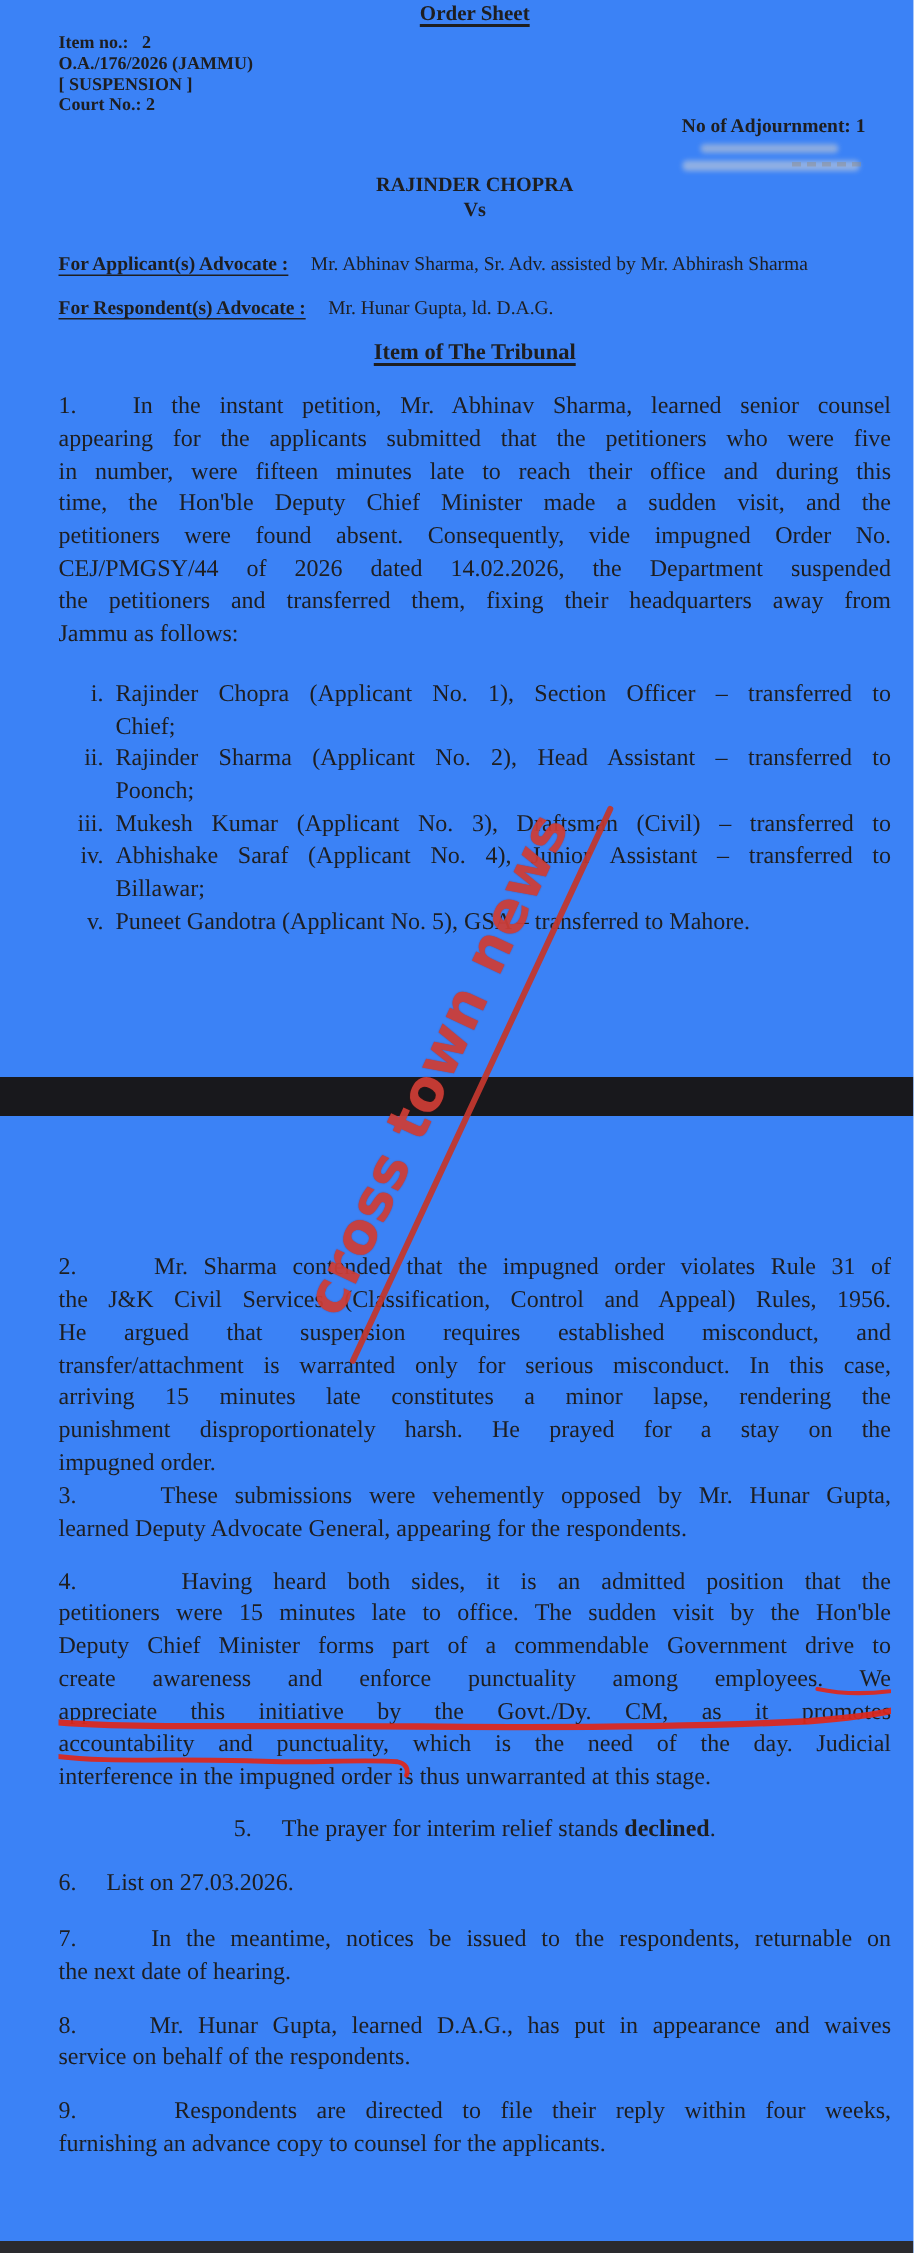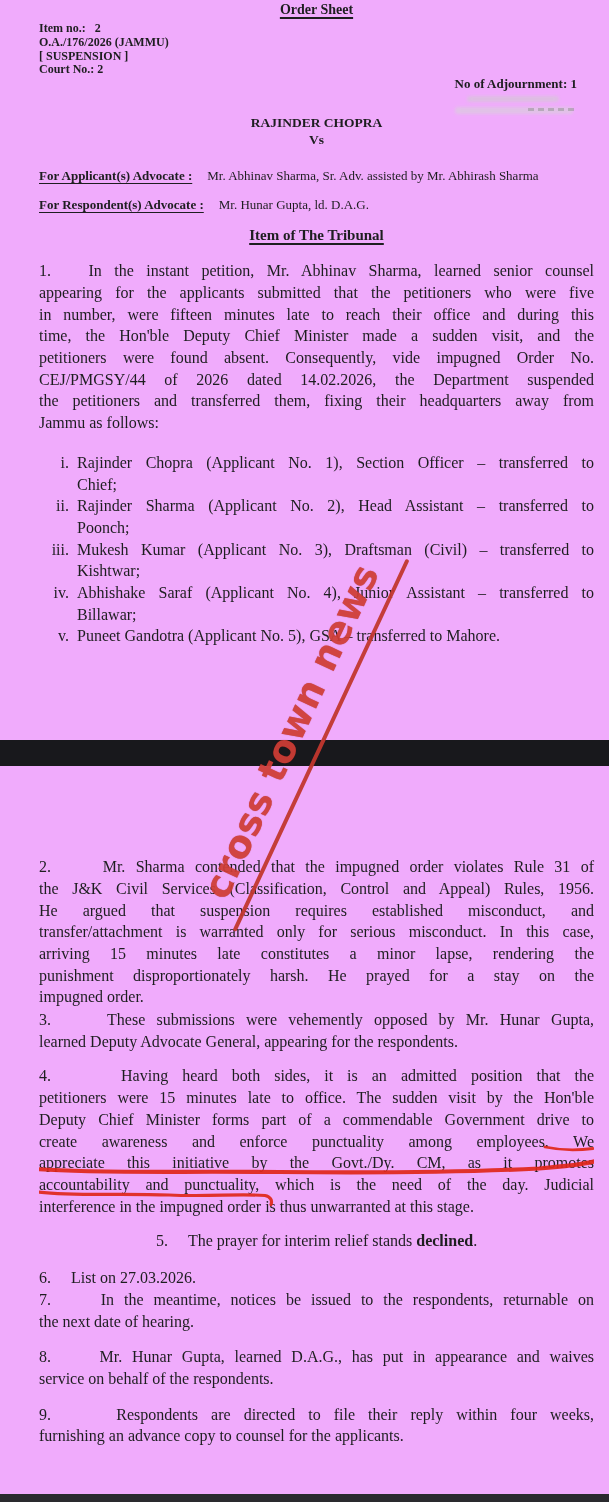--- a/index.html
+++ b/index.html
@@ -1,19 +1,19 @@
 <!DOCTYPE html>
 <html><head>
 <meta charset="utf-8">
 <style>
   * { margin:0; padding:0; box-sizing:border-box; }
   html,body { background:#ffffff; }
   .page {
     position:relative; width:609px; height:1502px; margin:0 auto;
-    background:#f0abfc; overflow:hidden;
+    background:#3b82f6; overflow:hidden;
     font-family:"Liberation Serif","DejaVu Serif",serif;
     color:#1e1e20;
     -webkit-font-smoothing:antialiased;
   }
   .content { margin-left:39px; width:555px; }
 
   .doc-title { margin-top:2px; text-align:center; font-weight:bold; font-size:14px; line-height:16px; }
   .u { text-decoration:underline; text-decoration-thickness:1.5px; text-underline-offset:3px; }
 
   .meta { margin-top:4px; font-weight:bold; font-size:12px; line-height:13.8px; }
@@ -35,21 +35,21 @@
   .p1 { margin-top:15px; }
   .list { margin-top:18px; font-size:16px; line-height:21.7px; }
   .li-row { display:flex; }
   .li-num { flex:0 0 30px; text-align:right; }
   .li-body { flex:1 1 auto; margin-left:8px; }
   .p2 { margin-top:90px; }
   .p3 { margin-top:1px; }
   .p4 { margin-top:13px; position:relative; }
   .p5 { margin-top:13px; }
   .p6 { margin-top:15px; }
-  .p7 { }
+  .p7 { margin-top:15px; }
   .p8 { margin-top:14px; }
   .p9 { margin-top:14px; }
   .single { text-align:center; }
 
   .redlines { position:absolute; left:0; top:0; pointer-events:none; z-index:4; }
 
   .bar-wrap { margin-top:93px; height:26px; width:609px; position:relative; background:#18181c; }
   .watermark {
     position:absolute; left:107px; top:-44px; width:410px; height:90px;
     transform:rotate(-65deg); z-index:5; pointer-events:none;
@@ -134,21 +134,20 @@
         <div class="li-num">ii.</div>
         <div class="li-body">
           <div class="tline">Rajinder Sharma (Applicant No. 2), Head Assistant – transferred to</div>
           <div class="tline tlast">Poonch;</div>
         </div>
       </div>
       <div class="li-row">
         <div class="li-num">iii.</div>
         <div class="li-body">
           <div class="tline">Mukesh Kumar (Applicant No. 3), Draftsman (Civil) – transferred to</div>
-          <div class="tline tlast">Kishtwar;</div>
         </div>
       </div>
       <div class="li-row">
         <div class="li-num">iv.</div>
         <div class="li-body">
           <div class="tline">Abhishake Saraf (Applicant No. 4), Junior Assistant – transferred to</div>
           <div class="tline tlast">Billawar;</div>
         </div>
       </div>
       <div class="li-row">

